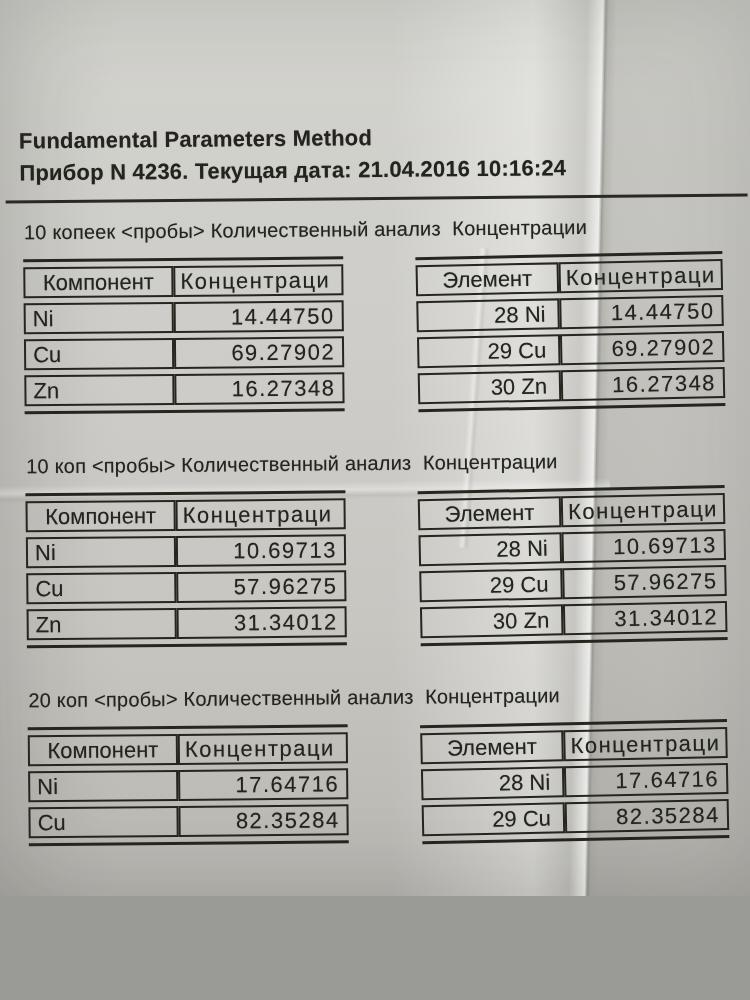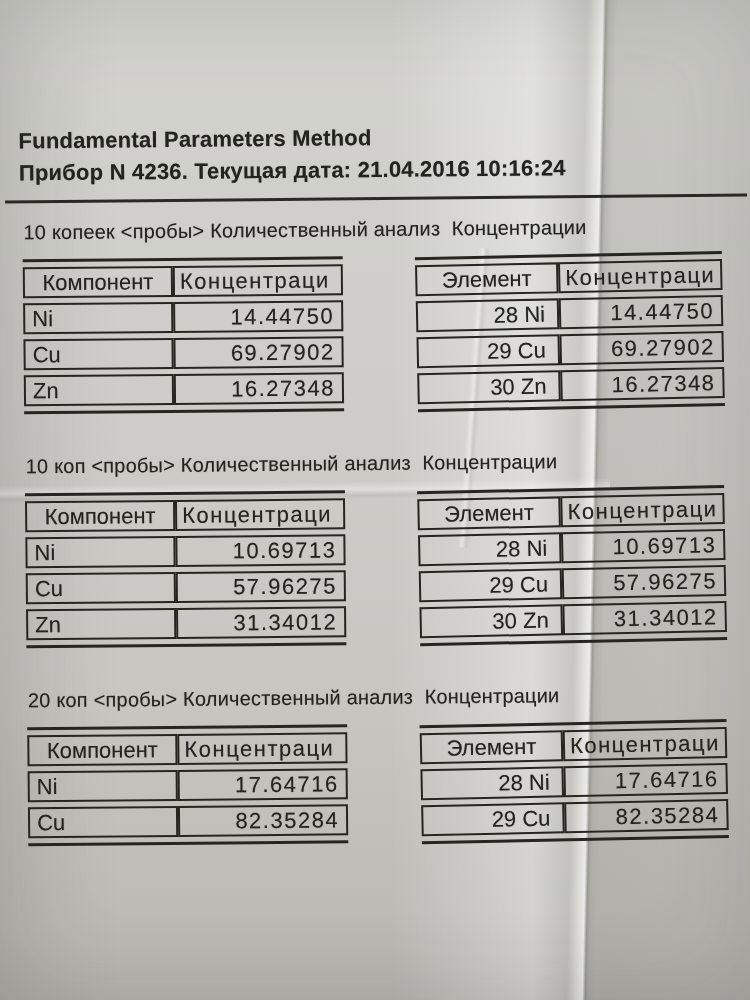--- a/index.html
+++ b/index.html
@@ -1,21 +1,21 @@
 <!DOCTYPE html>
 <html><head>
 <meta charset="utf-8">
 <style>
   * { margin: 0; padding: 0; box-sizing: border-box; }
   html, body { background: #9a9a96; }
 
   .photo {
     position: relative;
     width: 750px;
-    height: 1000px;
+    height: 896px;
     overflow: hidden;
     font-family: "Liberation Sans", sans-serif;
     color: #24241f;
     background:
       linear-gradient(90deg,
         rgba(70,70,64,0.07) 0%,
         rgba(255,255,255,0) 16%,
         rgba(255,255,255,0) 52%,
         rgba(255,255,255,0.34) 71%,
         rgba(90,90,84,0.11) 80%,

